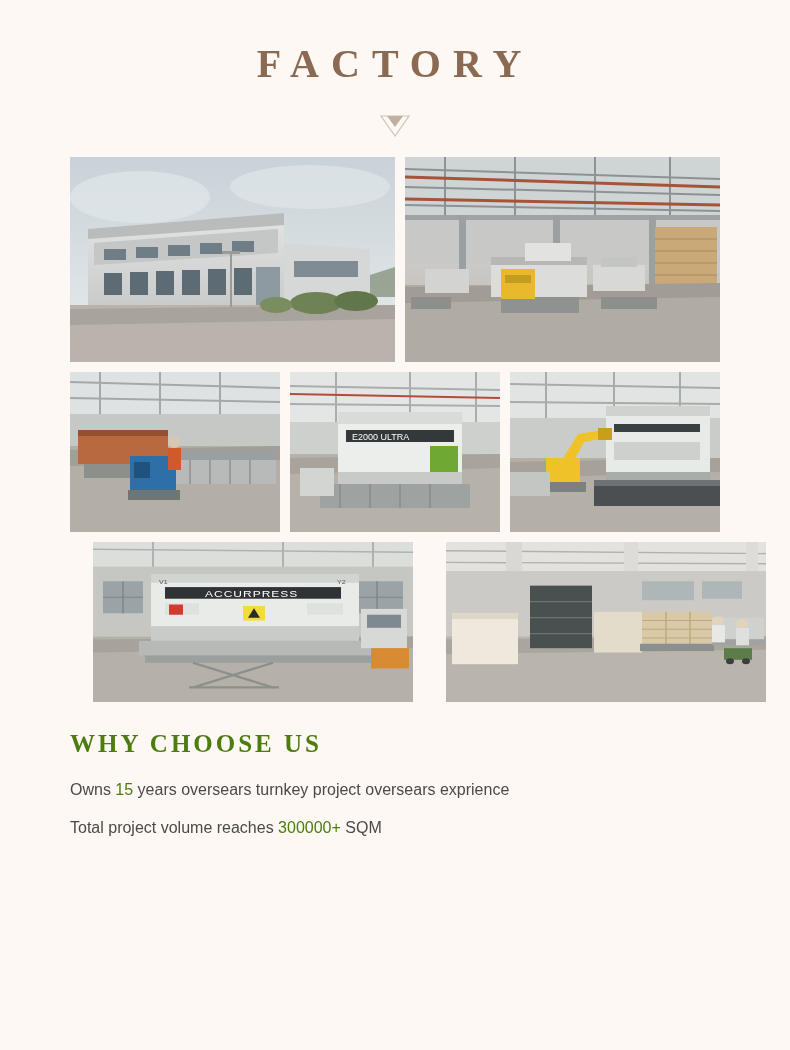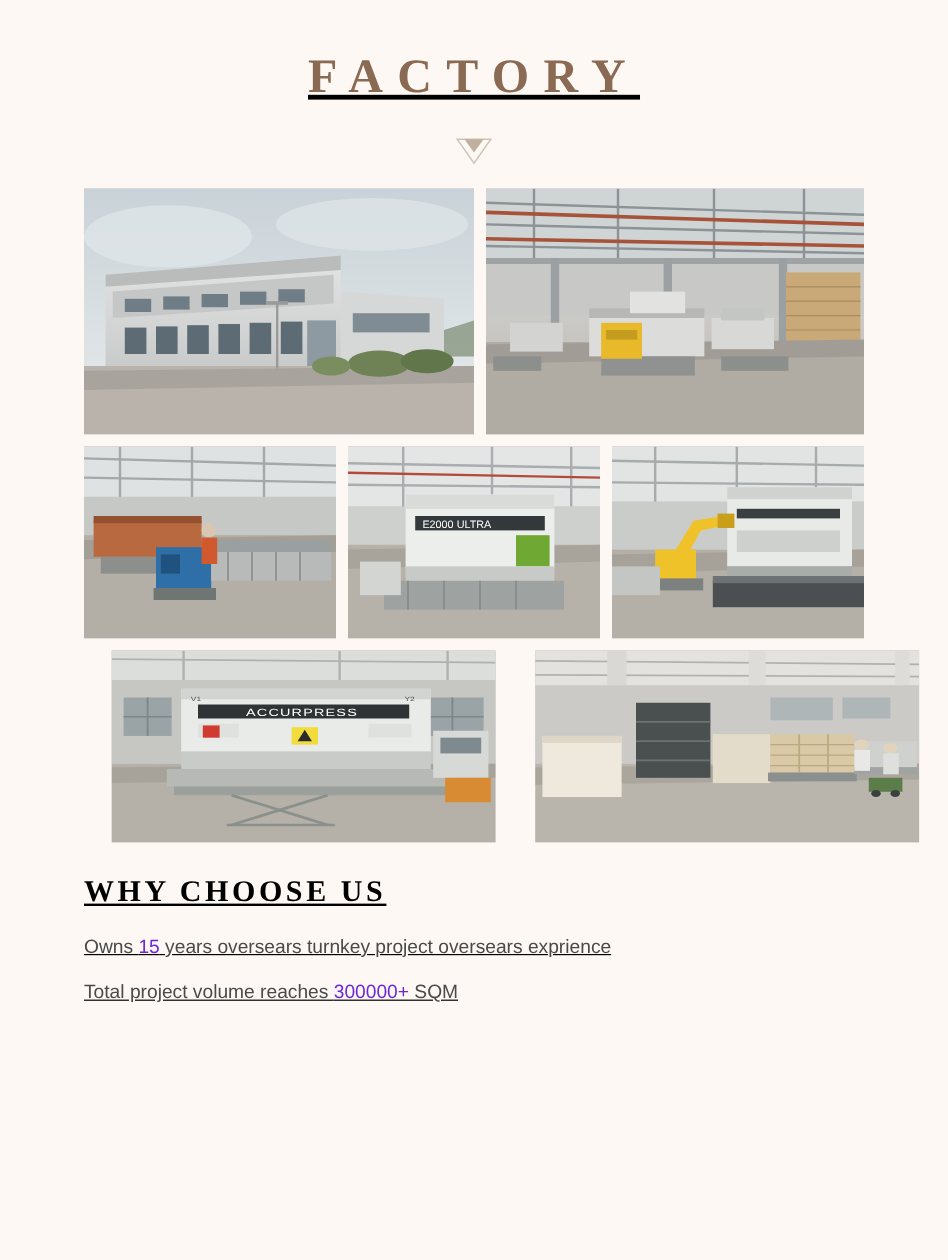--- a/index.html
+++ b/index.html
@@ -8,21 +8,20 @@
     height: 1050px;
     background: #fdf8f3;
     font-family: "Liberation Sans", sans-serif;
   }
   .page {
     position: relative;
     width: 790px;
     height: 1050px;
     background: #fdf8f3;
     overflow: hidden;
-    text-decoration: underline;
   }
 
   
   .title {
     text-align: center;
     padding-top: 40px;
     font-size: 40px;
     letter-spacing: 12px;
     font-weight: bold;
     color: #8a6a52;
@@ -65,34 +64,34 @@
   
   .scene { position: absolute; inset: 0; }
   .scene svg { width: 100%; height: 100%; display: block; }
 
   
   .why {
     margin: 28px 0 0 70px;
     font-size: 25px;
     letter-spacing: 3px;
     font-weight: bold;
-    color: #000000;
+    color: #4d7c0f;
     font-family: "Liberation Serif", serif;
   }
   .bullets {
     margin: 22px 0 0 70px;
   }
   .bullet {
     font-size: 16px;
     color: #4a4a4a;
     margin-bottom: 19px;
     line-height: 1.2;
   }
   .bullet .hl {
-    color: #6d28d9;
+    color: #4d7c0f;
     margin-top: 12px;
   }
 </style>
 </head>
 <body>
 
 <div class="page">
 
   <div class="title">FACTORY</div>
 

